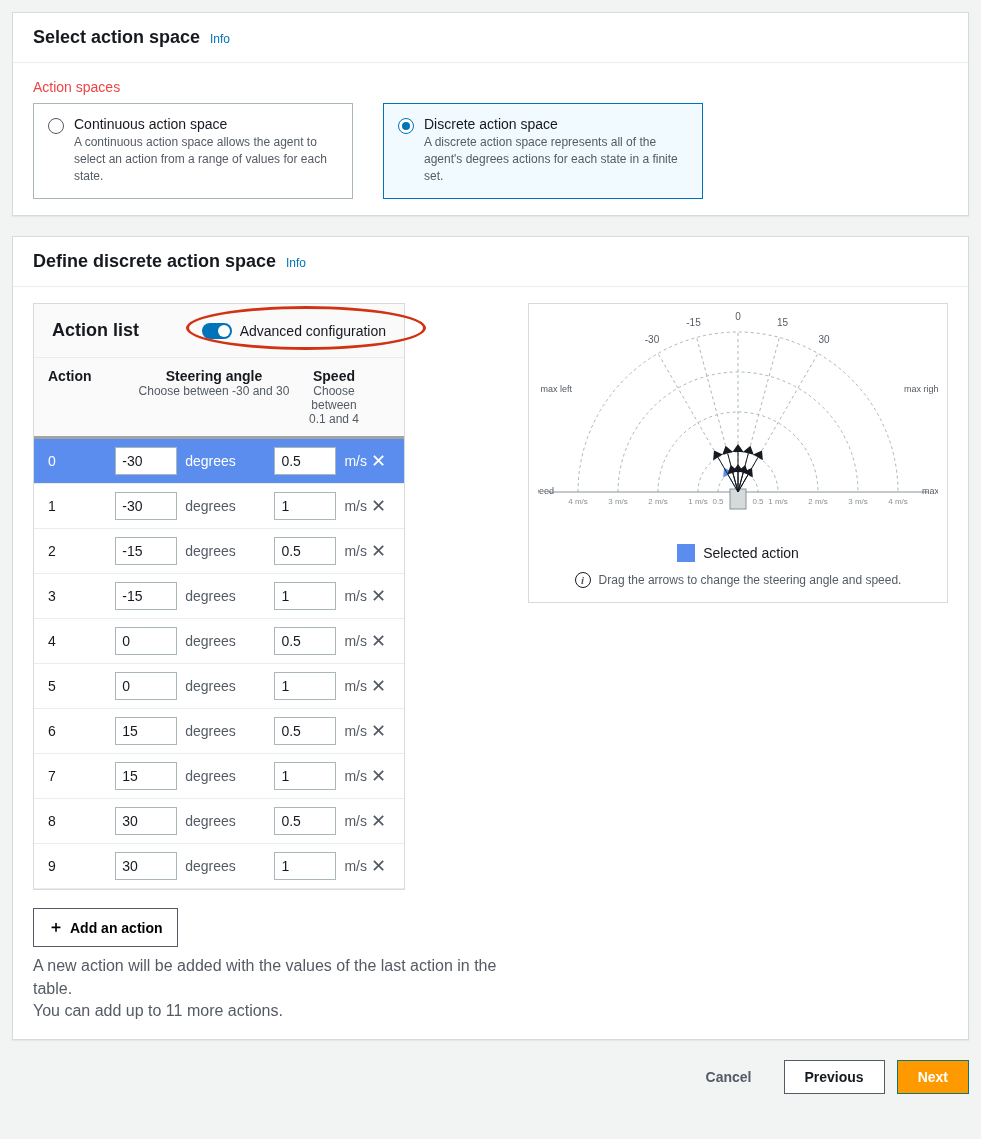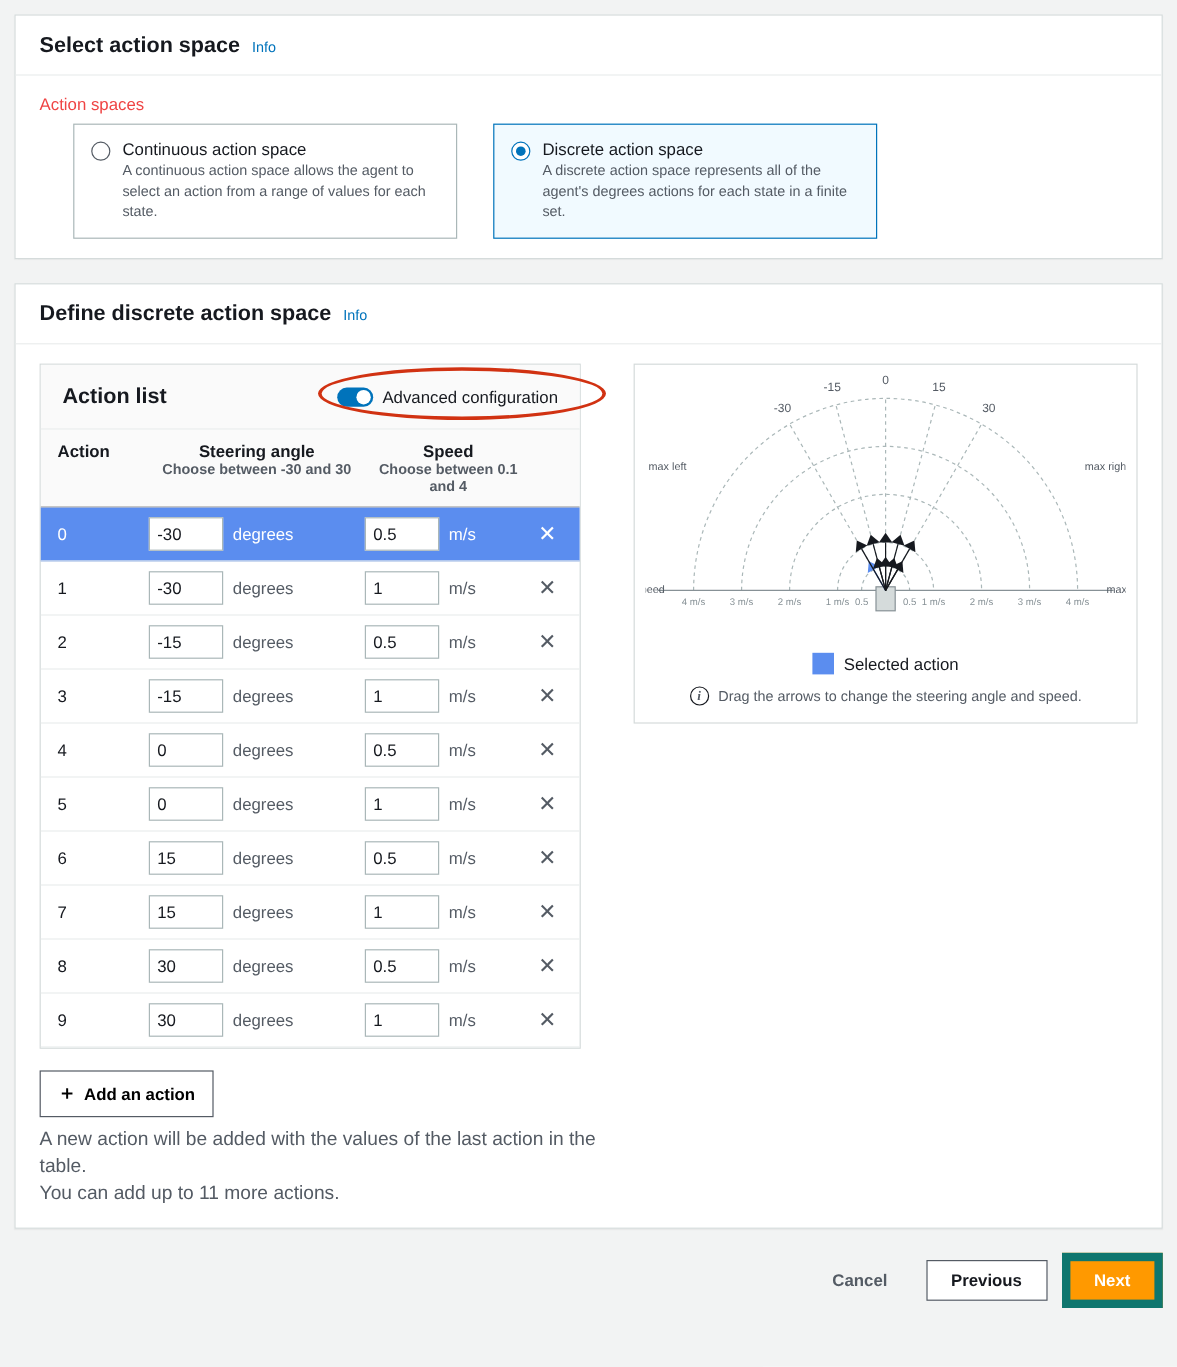--- a/index.html
+++ b/index.html
@@ -29,21 +29,21 @@
   }
   .info-link {
     color: #0073bb;
     font-size: 12px;
     font-weight: 400;
     margin-left: 6px;
     cursor: pointer;
   }
   .panel-body { padding: 16px 20px; }
   .sublabel { font-size: 14px; margin-bottom: 8px; color:#ef4444; }
-  .option-row { display: flex; gap: 30px; margin-left: 28px; }
+  .option-row { display: flex; gap: 30px; }
   .option-card {
     flex: 0 0 320px;
     border: 1px solid #aab7b8;
     padding: 12px 14px 14px 14px;
     display: flex;
     gap: 10px;
     cursor: pointer;
   }
   .option-card.selected {
     border: 1px solid #0073bb;
@@ -55,21 +55,21 @@
   }
   .radio.selected { border-color: #0073bb; }
   .radio.selected::after {
     content: ""; position: absolute; inset: 3px; background: #0073bb; border-radius: 50%;
   }
   .opt-title { font-weight: 400; font-size: 14px; margin-bottom: 2px; }
   .opt-desc { font-size: 12px; color: #545b64; line-height: 1.4; }
   .two-col { display: flex; gap: 20px; align-items: flex-start; }
   .action-list-card {
     border: 1px solid #d5dbdb;
-    width: 451px;
+    width: 372px;
     flex: 0 0 440px;
   }
   .al-header {
     display: flex; justify-content: space-between; align-items: center;
     padding: 16px 18px;
     background: #fafafa;
     border-bottom: 1px solid #eaeded;
     position: relative;
   }
   .al-header h3 { margin:0; font-size: 18px; font-weight:700; }
@@ -79,29 +79,29 @@
   }
   .toggle::after {
     content:""; position:absolute; right:2px; top:2px; width:12px; height:12px;
     background:#fff; border-radius:50%;
   }
   .highlight-oval {
     position:absolute; right: -22px; top: 2px; width: 240px; height: 44px;
     border: 3px solid #d13212; border-radius: 50%; pointer-events:none;
   }
   .table-head {
-    display:flex; padding: 10px 14px; border-bottom:1px solid #a3a3a3;
+    display:flex; padding: 10px 14px; border-bottom:3px solid #a3a3a3;
     background:#fafafa; font-size:14px;
   }
   .col-action { width: 76px; font-weight:700; }
   .col-steer { width: 180px; text-align:center; }
   .col-speed { flex:1; text-align:center; }
   .col-del   { width: 26px; }
   .th-main { font-weight:700; }
-  .th-sub { font-size:12px; color:#545b64; font-weight:700; }
+  .th-sub { font-size:12px; color:#545b64; font-weight:400; }
   .row {
     display:flex; align-items:center; padding: 8px 14px;
     border-bottom: 1px solid #eaeded;
   }
   .row.selected { background:#5b8def; color:#fff; }
   .row.selected .unit { color:#fff; }
   .row.selected .delete-x { color:#fff; }
   .r-idx { width: 76px; }
   .r-steer { width: 180px; display:flex; align-items:center; gap:8px; }
   .r-speed { flex:1; display:flex; align-items:center; gap:8px; }
@@ -129,21 +129,21 @@
   .hint-row { display:flex; align-items:center; gap:8px; margin-top:10px; font-size:12px; color:#545b64; }
   .info-circ {
     width:16px; height:16px; border:1.5px solid #16191f; border-radius:50%;
     display:inline-flex; align-items:center; justify-content:center;
     font-size:11px; font-weight:700; font-style:italic; font-family: Georgia, serif;
   }
   .footer-btns { display:flex; justify-content:flex-end; gap:12px; align-items:center; margin-top: 20px; }
   .btn { padding: 8px 20px; font-size:14px; font-weight:700; cursor:pointer; }
   .btn-link { background:none; border:none; color:#545b64; }
   .btn-outline { background:#fff; border:1px solid #545b64; color:#16191f; }
-  .btn-primary { background:#ff9900; border:7px solid #0f766e; color:#fff; }
+  .btn-primary { background:#ff9900; border:1px solid #0f766e; color:#fff; }
   svg text { font-family: inherit; }
 </style>
 </head>
 <body>
 
 <div class="panel">
   <div class="panel-header">
     <h2>Select action space</h2>
     <span class="info-link">Info</span>
   </div>

